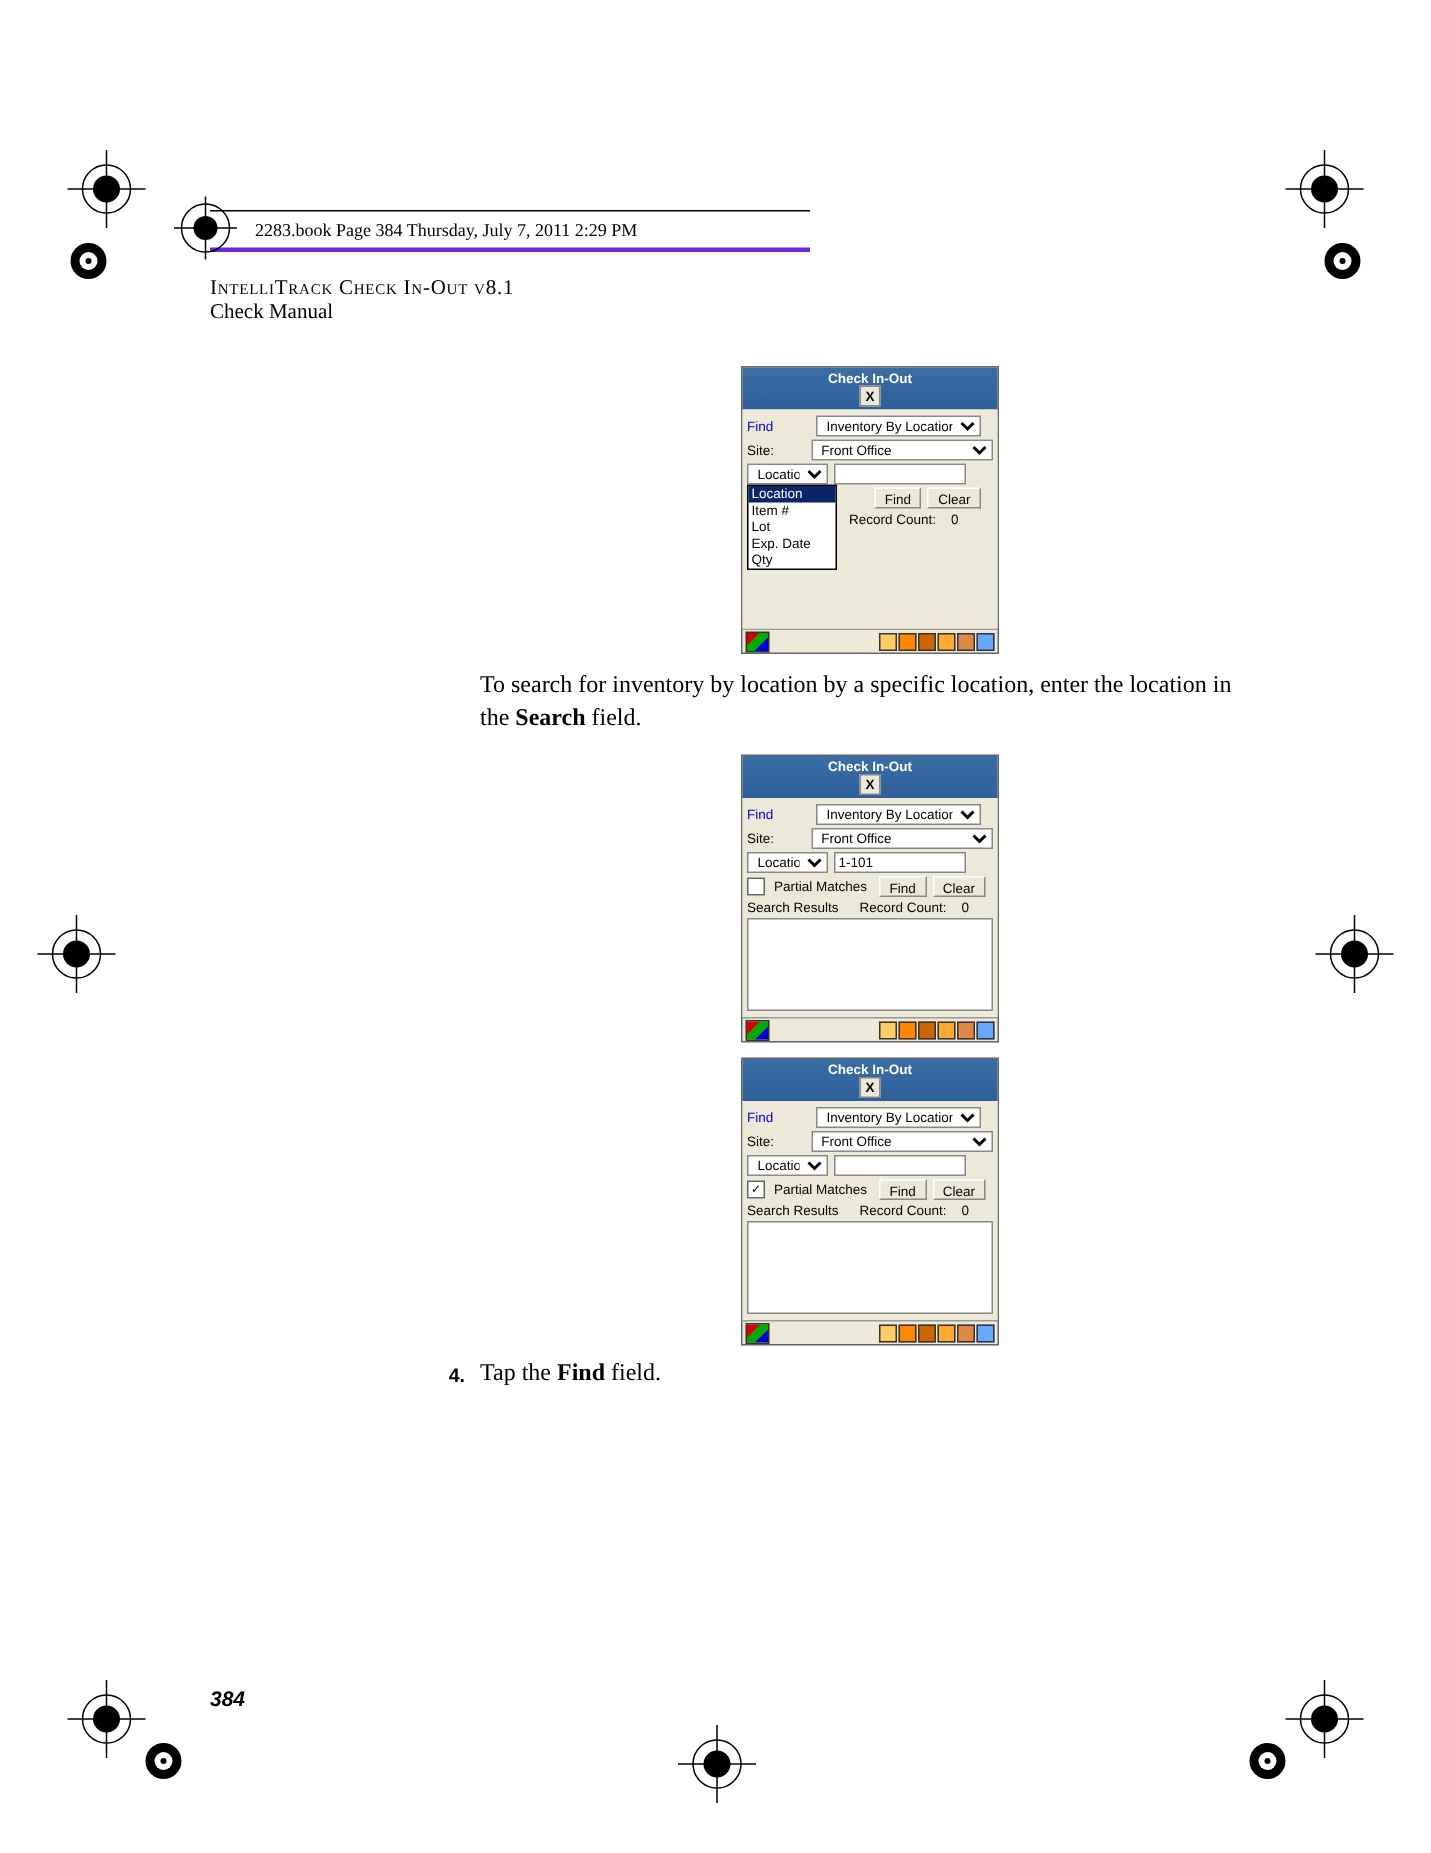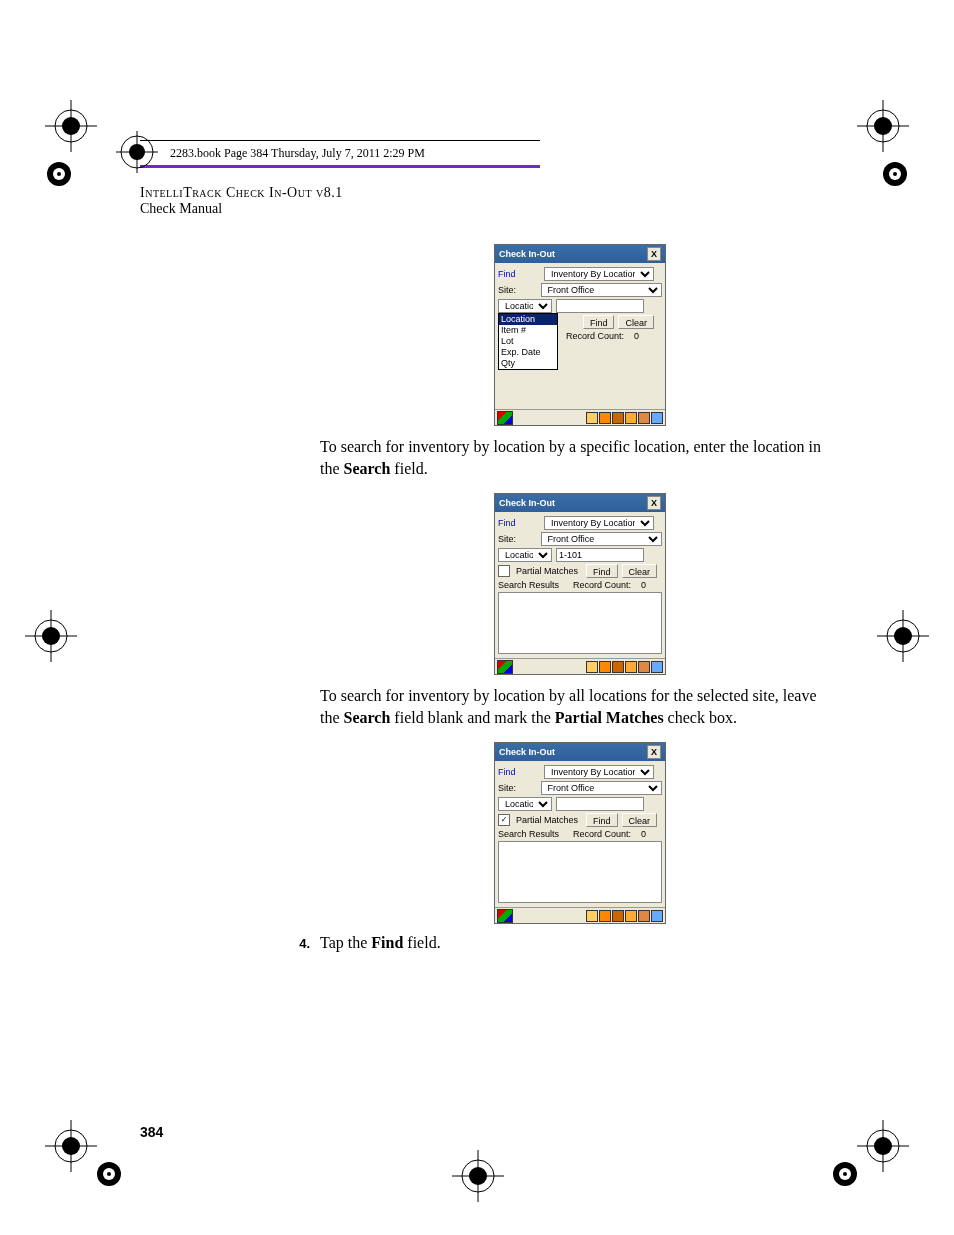--- a/index.html
+++ b/index.html
@@ -88,20 +88,21 @@
   }
   .device .titlebar {
     background: linear-gradient(#3a6ea5, #2f5f9a);
     color: #fff;
     font-weight: bold;
     padding: 2px 4px;
     display: flex;
     justify-content: space-between;
     align-items: center;
     font-size: 9px;
+    flex-direction: column;
   }
   .device .titlebar .xbtn {
     background: #ece9d8;
     color: #000;
     width: 12px;
     height: 12px;
     line-height: 12px;
     text-align: center;
     font-weight: bold;
     font-size: 9px;
@@ -219,20 +220,21 @@
   .device .status .tray span:nth-child(5){background:#dd8844;}
   .device .status .tray span:nth-child(6){background:#66aaff;}
 
   .page-number {
     position: absolute;
     left: 20px;
     bottom: 10px;
     font-weight: bold;
     font-size: 14px;
     font-family: Arial, sans-serif;
+    font-style: italic;
   }
 
   
   svg.cropsvg { position: absolute; overflow: visible; }
 </style>
 </head>
 <body>
 
 <svg class="cropsvg" style="left:45px; top:100px;" width="52" height="52">
   <circle cx="26" cy="26" r="16" fill="none" stroke="#000" stroke-width="1"></circle>
@@ -419,23 +421,20 @@
           <span></span>
           <span></span>
           <span></span>
           <span></span>
           <span></span>
           <span></span>
         </span>
       </div>
     </div>
 
-    <p class="para">
-      <span>To search for inventory by location by all locations for the selected site, leave the </span><b>Search</b><span> field blank and mark the </span><b>Partial Matches</b><span> check box.</span>
-    </p>
 
     <div class="device">
       <div class="titlebar">
         <span>Check In-Out</span>
         <span class="xbtn">X</span>
       </div>
       <div class="body">
         <div class="row">
           <label class="lbl find-lbl">Find</label>
           <select class="find-select">

